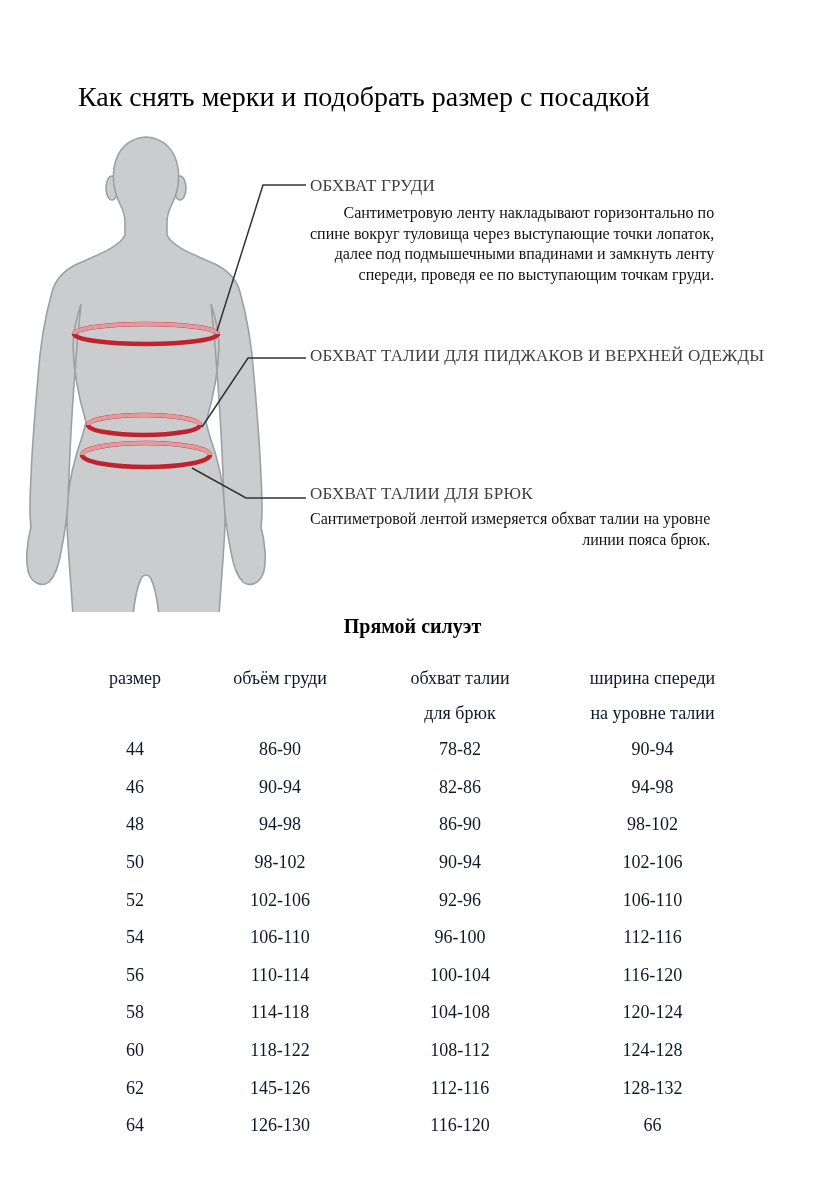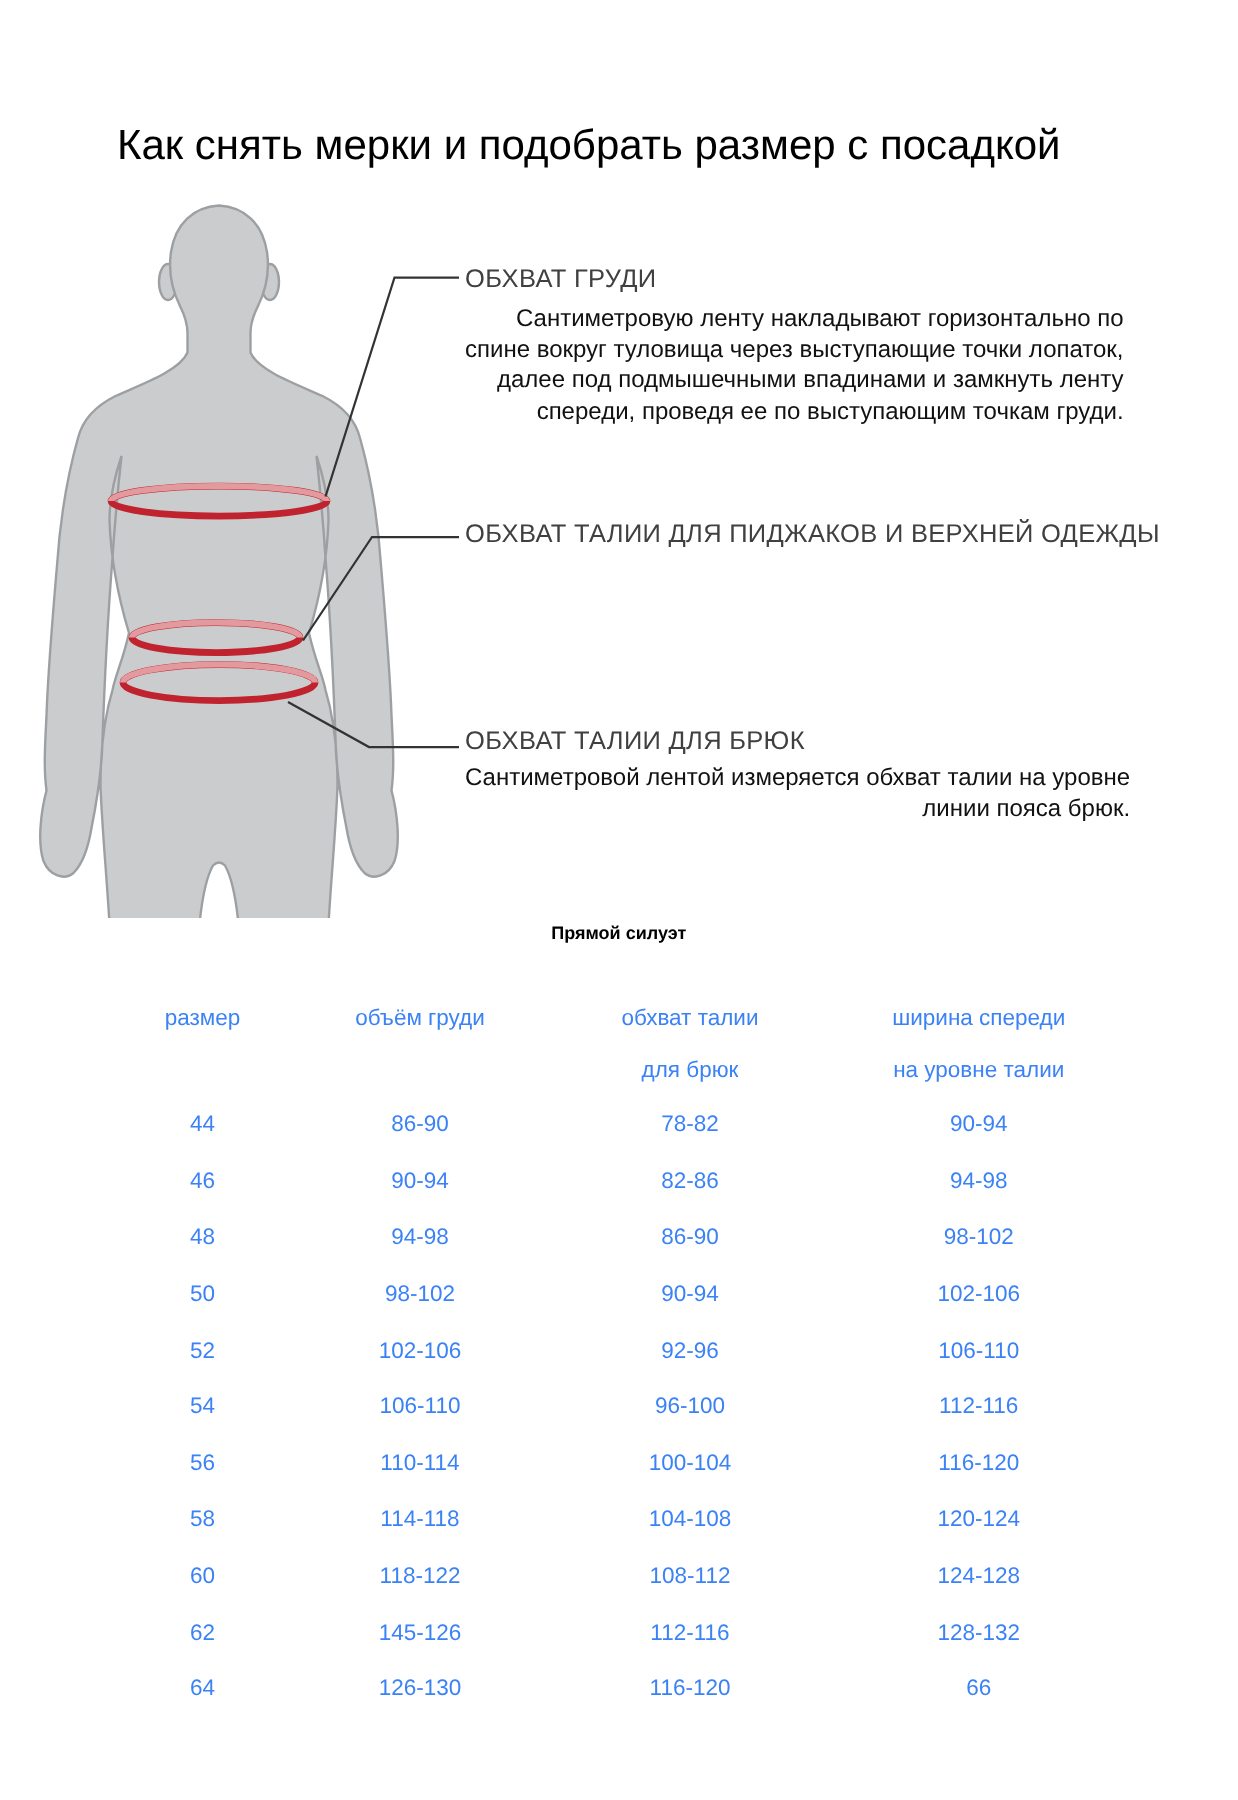--- a/index.html
+++ b/index.html
@@ -1,21 +1,21 @@
 <!DOCTYPE html>
 <html><head>
 <meta charset="utf-8">
 <style>
   html, body { margin: 0; padding: 0; background: #ffffff; }
   #canvas {
     position: relative;
     width: 825px;
     height: 1143px;
     background: #ffffff;
-    font-family: Liberation Sans, sans-serif;
+    font-family: Liberation Serif, serif;
     color: #141414;
     overflow: hidden;
   }
 
   .page-title {
     position: absolute;
     left: 78px;
     top: 80px;
     font-size: 28px;
     line-height: 34px;
@@ -54,38 +54,38 @@
   #m-heading-1 { top: 345px; }
   #m-body-1    { top: 375px; }
   #m-heading-2 { top: 483px; }
   #m-body-2    { top: 509px; }
 
   .table-title {
     position: absolute;
     left: 0; right: 0;
     top: 615px;
     text-align: center;
-    font-size: 12px;
+    font-size: 20px;
     font-weight: bold;
     color: #000000;
   }
 
   #size-grid {
     position: absolute;
     left: 85px;
     top: 662px;
     display: grid;
     grid-template-columns: 100px 190px 170px 215px;
   }
   #size-grid > div {
     display: flex;
     align-items: center;
     justify-content: center;
-    font-size: 15px;
-    color: #3b82f6;
+    font-size: 18px;
+    color: #0f172a;
     white-space: nowrap;
   }
   .th     { height: 33px; }
   .th-sub { height: 36px; }
   .td     { height: 37.6px; }
 </style>
 </head>
 <body>
 
 <div id="canvas">

